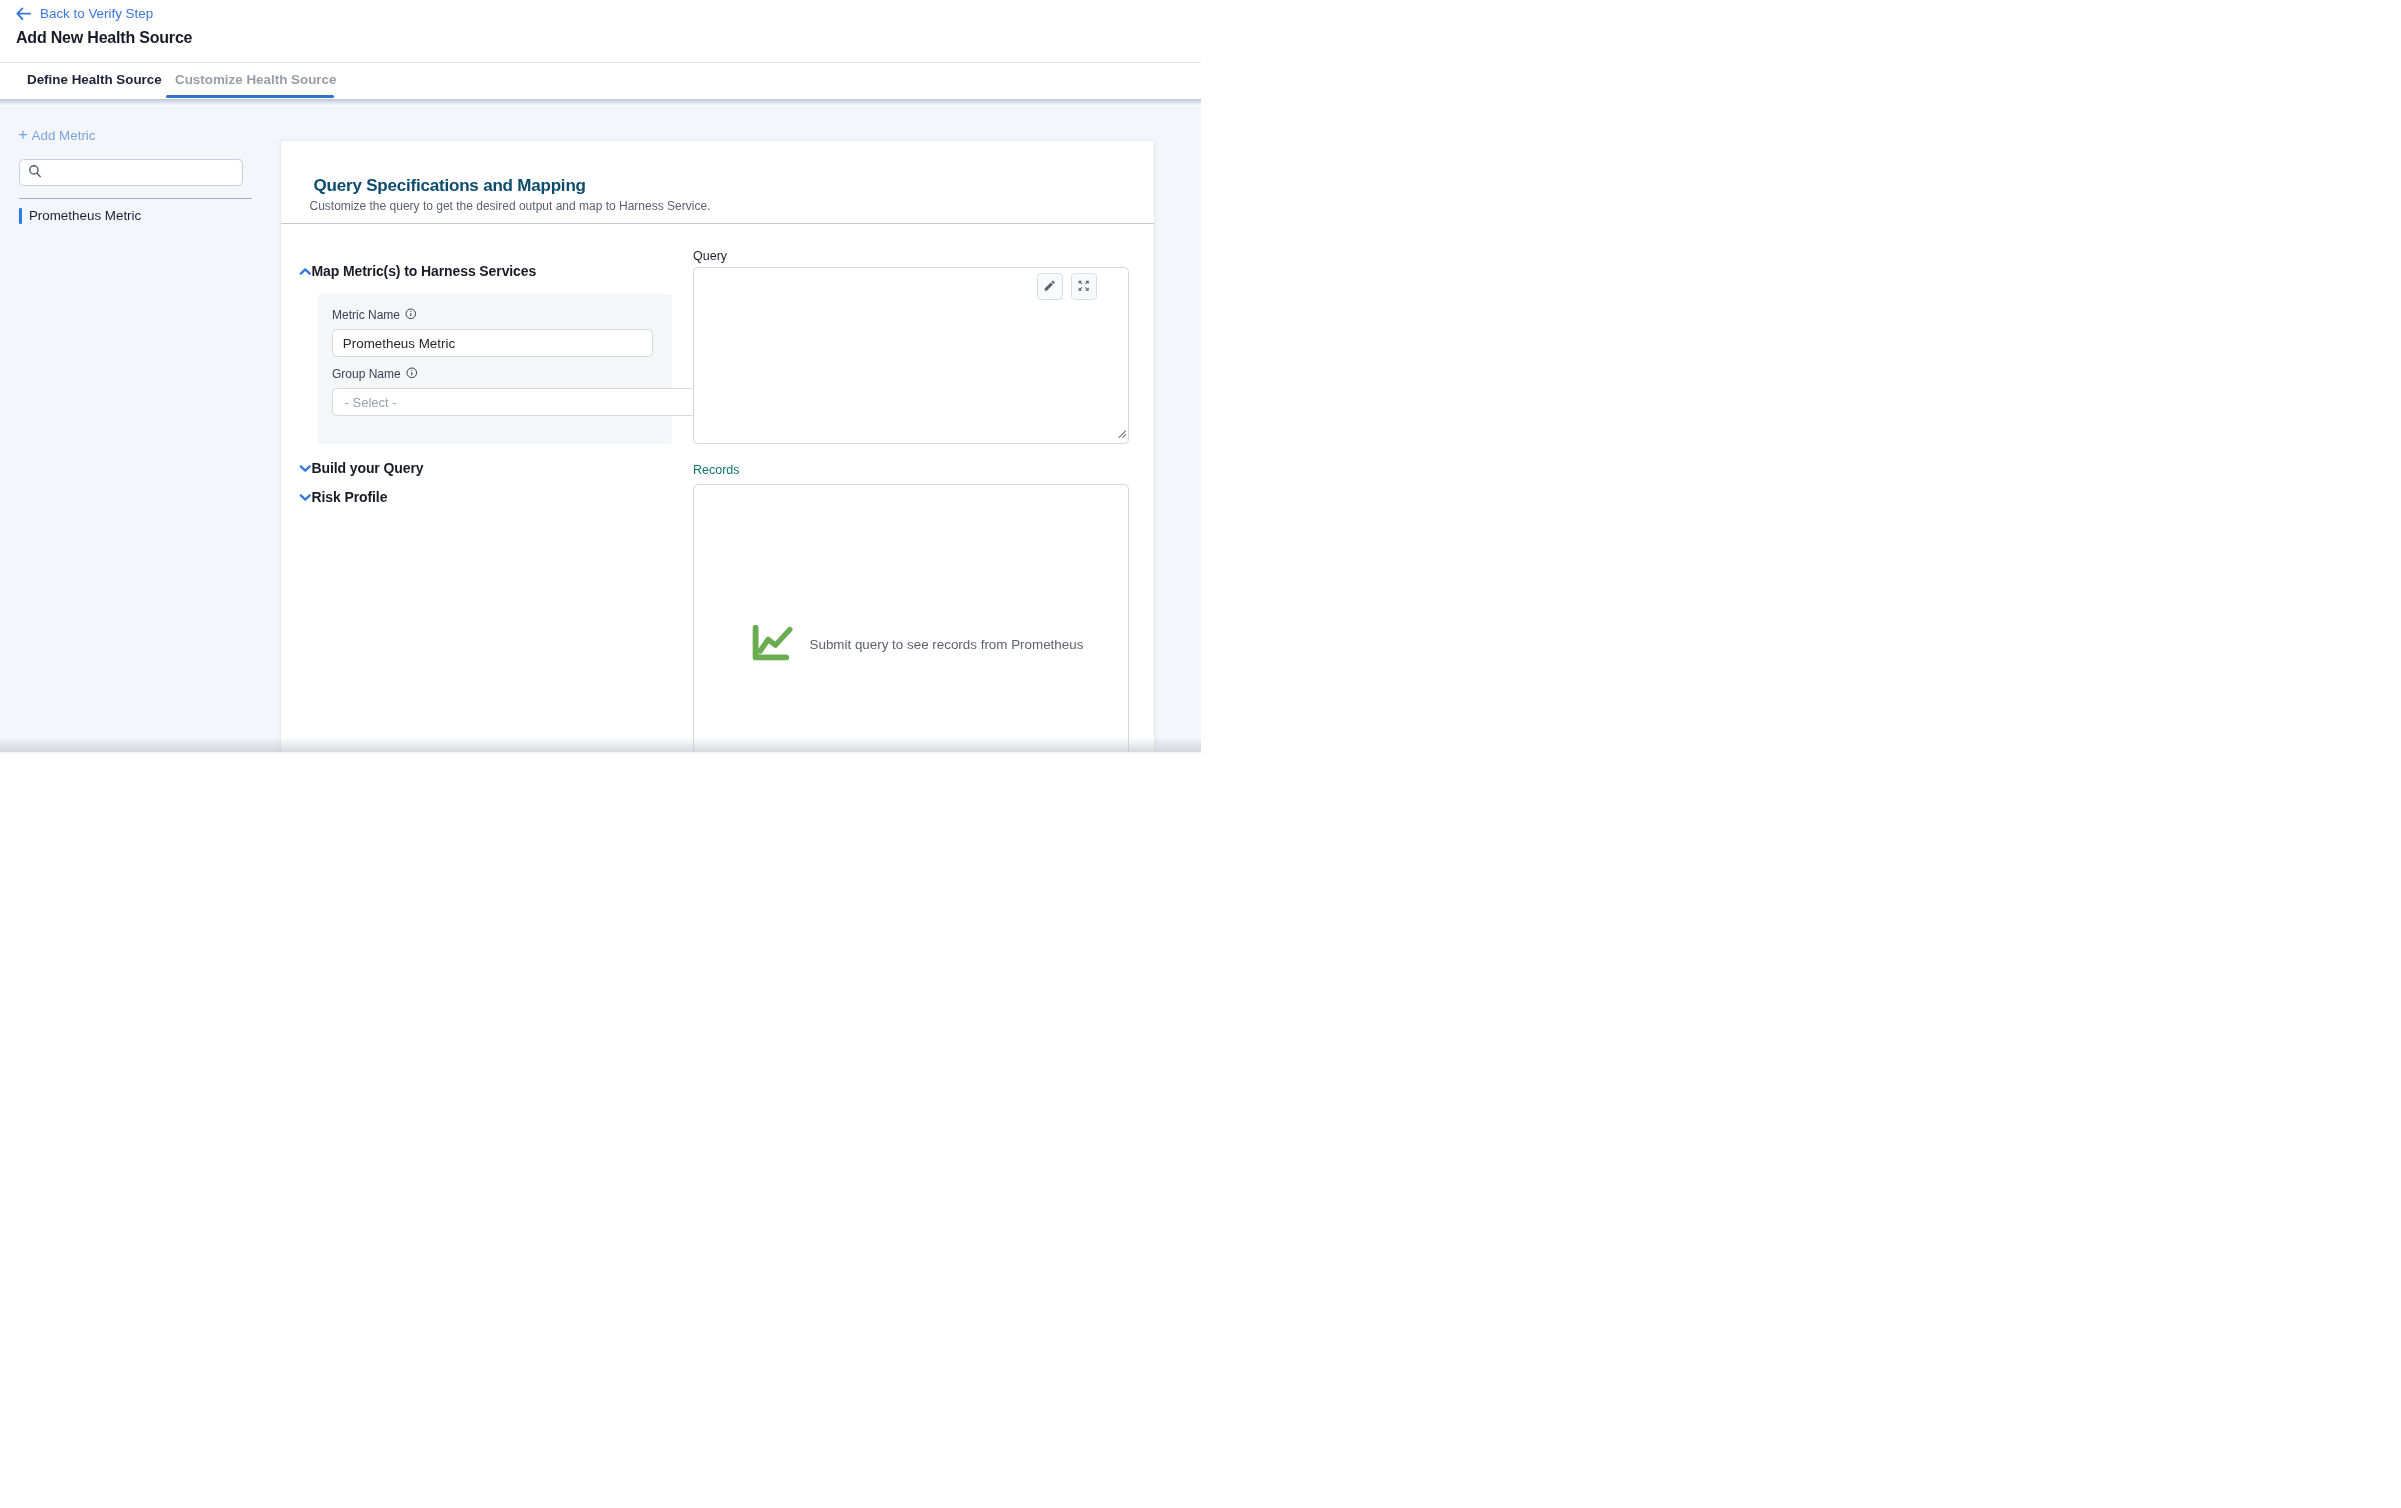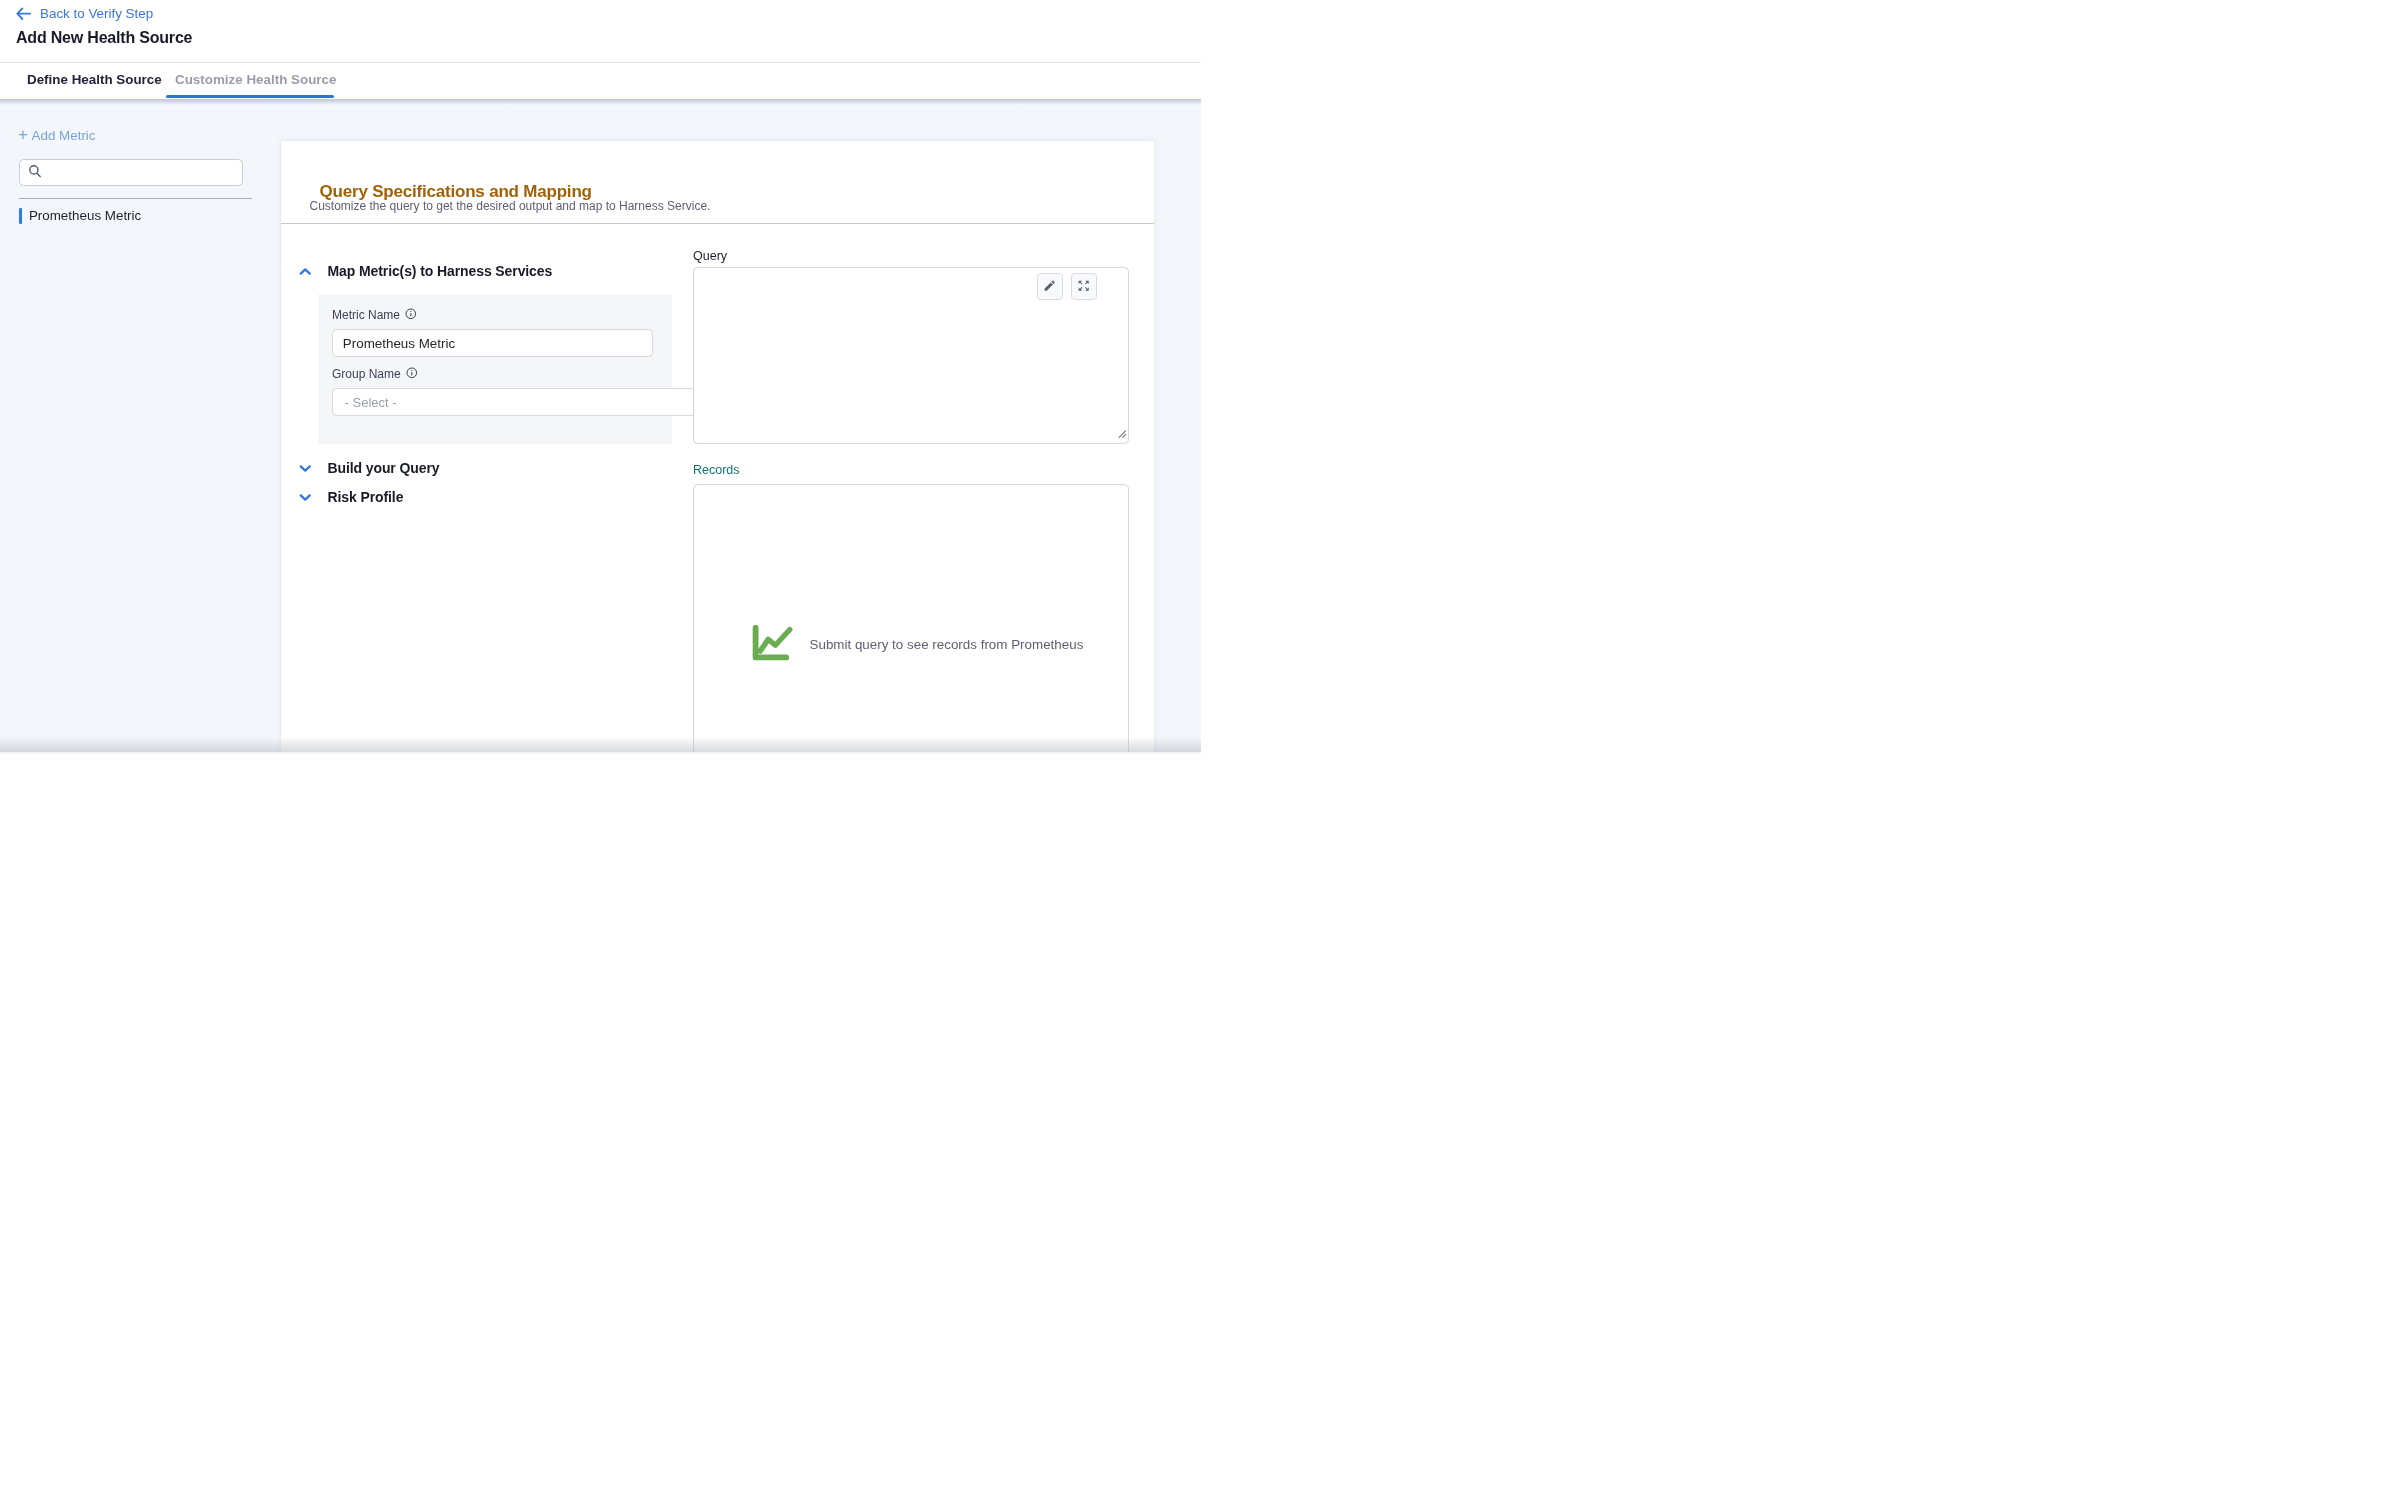--- a/index.html
+++ b/index.html
@@ -34,25 +34,25 @@
   .sidebar-search input{border:none;outline:none;background:transparent;flex:1;min-width:0;
     font:12.5px "Liberation Sans","DejaVu Sans",sans-serif;padding:0 7.1px 0 5.3px;color:#1d1e2c;}
   .sidebar-divider{position:absolute;left:18.7px;top:99px;width:233px;height:0.9px;background:#a8acb8;}
   .metric-item{position:absolute;left:0;top:103px;width:267px;height:27px;display:flex;align-items:center;cursor:pointer;}
   .metric-item .sel-bar{width:3.1px;height:16px;margin-left:18.7px;background:var(--selected-bar,#2d7ee2);border-radius:0.9px;}
   .metric-item .metric-label{margin-left:7.1px;font-size:13.4px;color:#1f2030;}
   
   .main-card{position:absolute;left:280px;top:140px;width:875px;height:615px;background:#fff;
     border:0.9px solid #e9ebf1;border-bottom:none;border-radius:2.7px 2.7px 0 0;
     box-shadow:0 0.9px 5.3px rgba(60,70,100,.07);z-index:2;box-sizing:border-box;}
-  .card-title{position:absolute;left:20.5px;top:23px;margin:18px;font-size:17px;font-weight:700;color:#a16207;letter-spacing:-0.2px;}
+  .card-title{position:absolute;left:20.5px;top:23px;margin:12px;font-size:17px;font-weight:700;color:#0c4a6e;letter-spacing:-0.2px;}
   .card-subtitle{position:absolute;left:20.5px;top:50px;margin:8px;font-size:12px;color:#5d5f74;}
   .card-divider{position:absolute;left:0;top:82px;width:100%;height:0.9px;background:#c3c7d1;}
   
-  .section-header{position:absolute;display:flex;align-items:center;gap:16px;cursor:pointer;}
+  .section-header{position:absolute;display:flex;align-items:center;cursor:pointer;}
   .section-header .sec-label{font-size:14px;font-weight:700;color:#191a26;letter-spacing:-0.1px;}
   .sec-map{left:18px;top:122px;}
   .sec-build{left:18px;top:319px;}
   .sec-risk{left:18px;top:348px;}
   .form-panel{position:absolute;left:37px;top:153px;width:354px;height:150px;background:#f5f6f8;border-radius:1.8px;}
   .field-label{position:absolute;display:flex;align-items:center;gap:5.3px;font-size:12px;color:#3f415a;font-weight:500;}
   .lbl-metric{left:51px;top:167px;}
   .lbl-group{left:51px;top:226px;}
   .text-input{position:absolute;left:51px;width:321px;height:28px;box-sizing:border-box;background:#fff;
     border:0.9px solid #d5d8e0;border-radius:4.5px;font:13.4px "Liberation Sans","DejaVu Sans",sans-serif;

